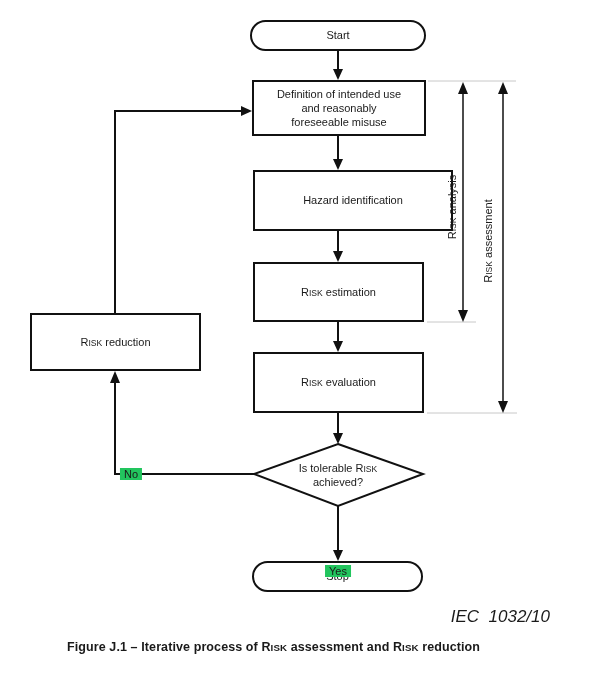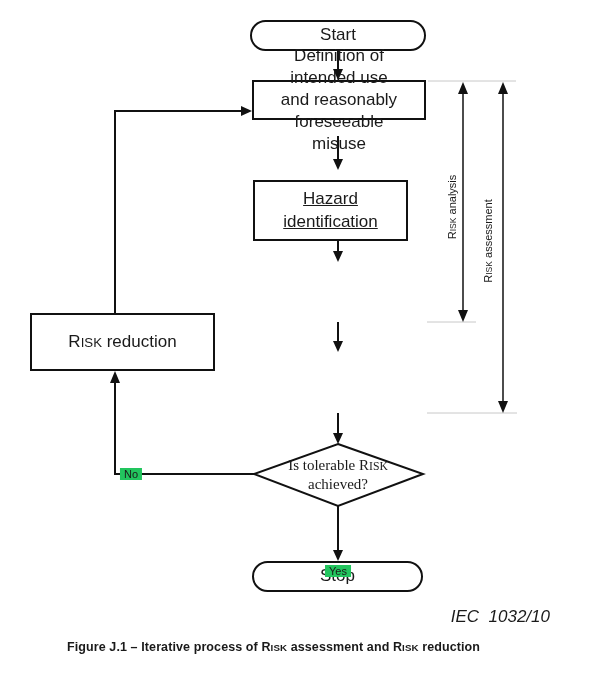--- a/index.html
+++ b/index.html
@@ -5,27 +5,27 @@
   html,body { margin:0; padding:0; background:#fff; }
   .page {
     position:relative; width:614px; height:682px; background:#fff;
     font-family:"Liberation Sans","DejaVu Sans",sans-serif; color:#1a1a1a;
     overflow:hidden;
   }
   svg.layer { position:absolute; left:0; top:0; }
   .node {
     position:absolute; box-sizing:border-box; border:2px solid #111;
     background:#fff; display:flex; align-items:center; justify-content:center;
-    text-align:center; font-size:17px; line-height:1.3;
+    text-align:center; font-size:11px; line-height:1.3;
   }
   .stadium { border-radius:16px; }
   .node .inner { display:inline-block; }
   .floating {
-    position:absolute; font-size:15px; line-height:1.3; text-align:center;
-    display:flex; align-items:center; justify-content:center;font-family:Liberation Serif, serif;
+    position:absolute; font-size:11px; line-height:1.3; text-align:center;
+    display:flex; align-items:center; justify-content:center;
   }
   .branch-label {
     position:absolute; transform:translate(-50%,-50%);
     background:#22c55e; padding:0 4px; font-size:11px;
   }
   .vlabel {
     position:absolute; white-space:nowrap; font-size:11px;
     transform:translate(-50%,-50%) rotate(-90deg);
   }
   .credit {
@@ -101,31 +101,37 @@
         <polygon points="498,94 508,94 503,82" stroke="none"></polygon>
         <polygon points="498,401 508,401 503,413" stroke="none"></polygon>
       </g>
     </g>
   </svg>
 
   <div class="node stadium" style="left:250px; top:20px; width:176px; height:31px;">
     <span class="inner">Start</span>
   </div>
 
-  <div class="node" style="left:252px; top:80px; width:174px; height:40px;">
+  <div class="node" style="left:252px; top:80px; width:174px; height:56px;">
     <span class="inner" style="width:128px;">Definition of intended use and reasonably foreseeable misuse</span>
   </div>
 
-  <div class="node" style="left:253px; top:180px; width:155px; height:61px;text-decoration:underline;">
+  <div class="node" style="left:253px; top:170px; width:200px; height:61px;">
     <span class="inner">Hazard identification</span>
   </div>
 
+  <div class="node" style="left:253px; top:262px; width:171px; height:60px;">
+    <span class="inner">R<span class="sc">ISK</span> estimation</span>
+  </div>
 
+  <div class="node" style="left:253px; top:352px; width:171px; height:61px;">
+    <span class="inner">R<span class="sc">ISK</span> evaluation</span>
+  </div>
 
-  <div class="node" style="left:30px; top:313px; width:185px; height:58px;">
+  <div class="node" style="left:30px; top:313px; width:171px; height:58px;">
     <span class="inner">R<span class="sc">ISK</span> reduction</span>
   </div>
 
   <div class="floating" style="left:268px; top:449px; width:140px; height:52px;">
     <span class="inner" style="width:100px;">Is tolerable R<span class="sc">ISK</span> achieved?</span>
   </div>
 
   <div class="node stadium" style="left:252px; top:561px; width:171px; height:31px;">
     <span class="inner">Stop</span>
   </div>

